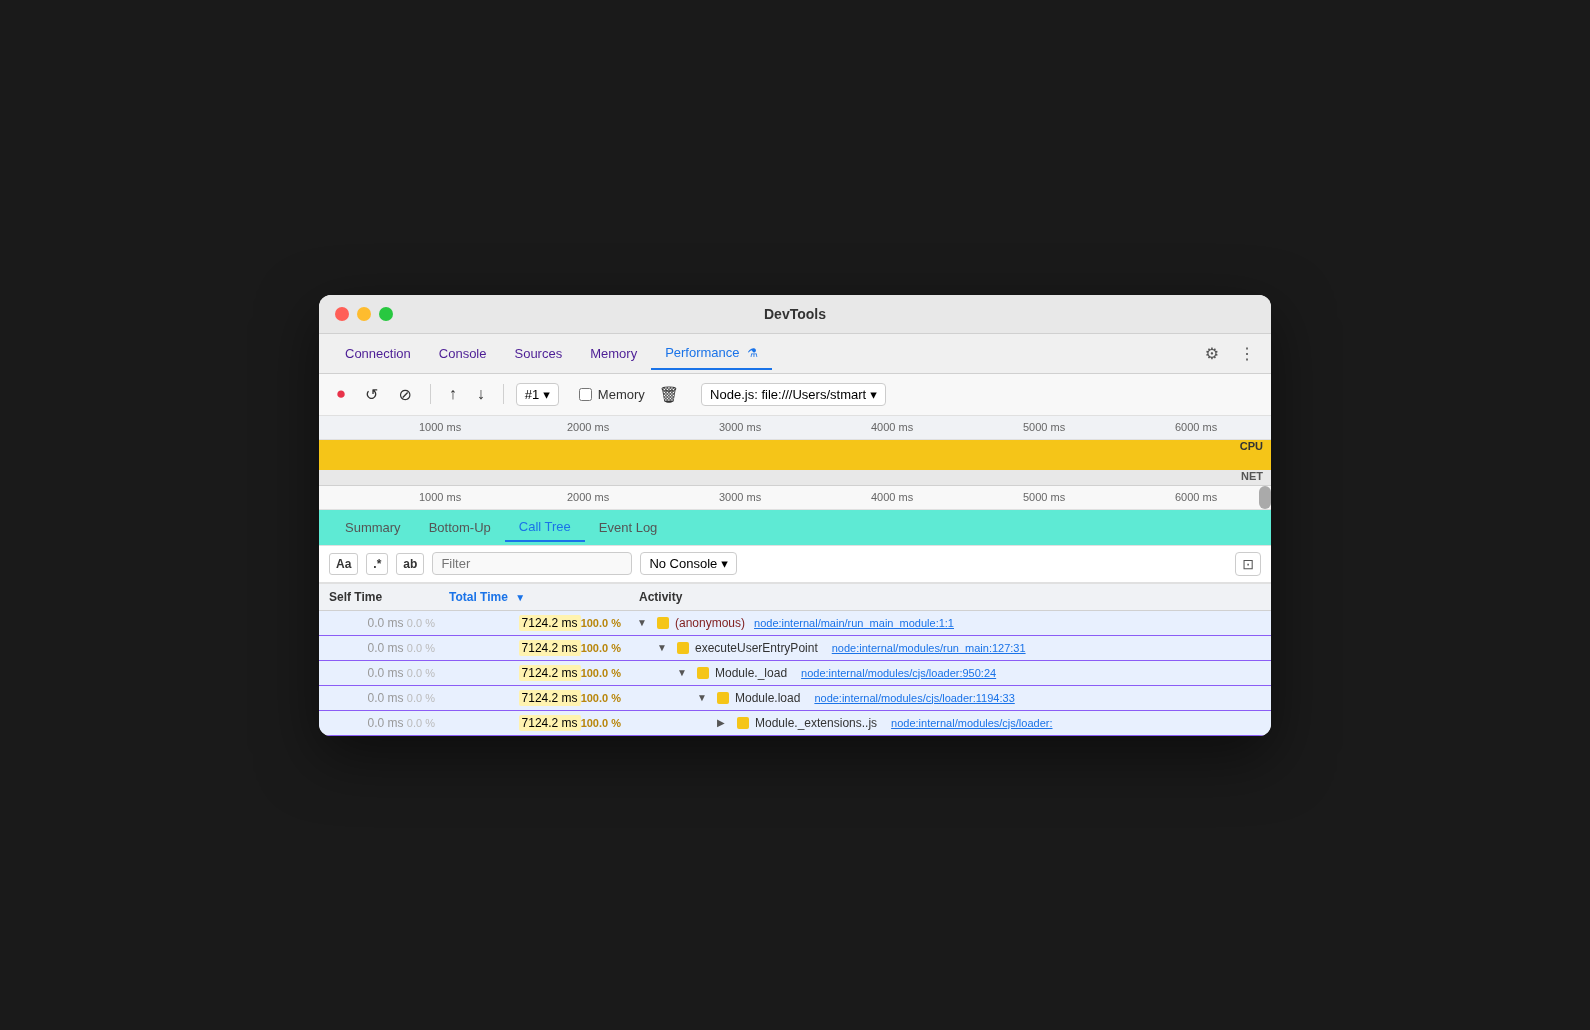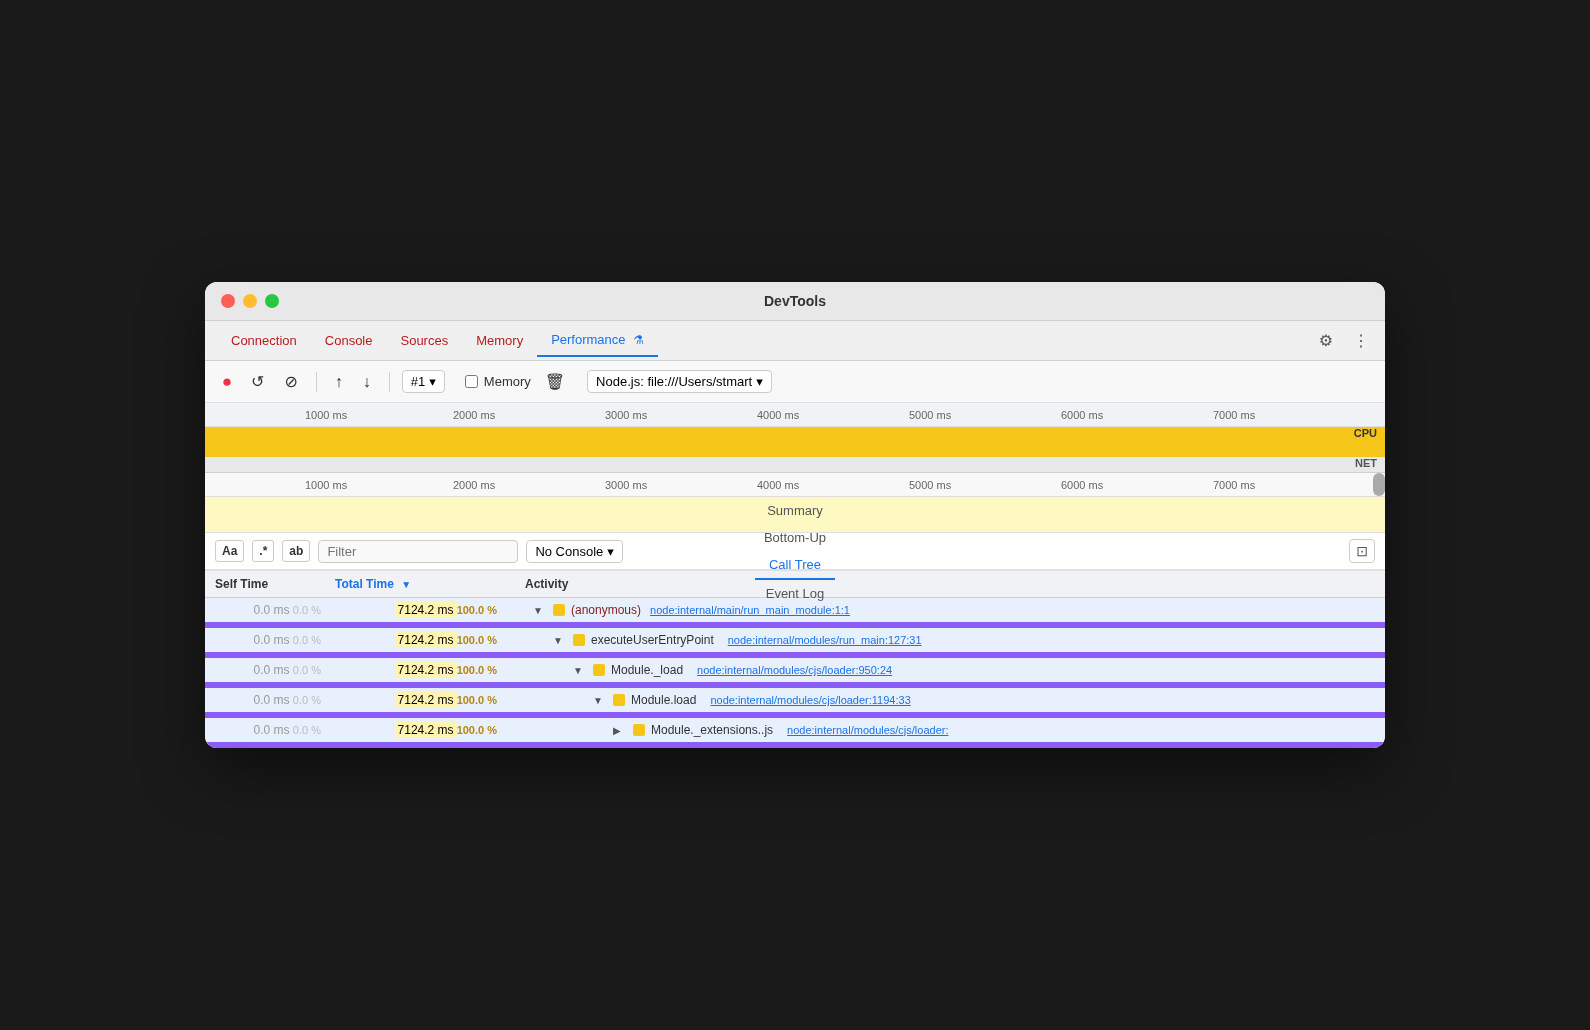--- a/index.html
+++ b/index.html
@@ -5,21 +5,21 @@
     * { box-sizing: border-box; margin: 0; padding: 0; }
     body {
       background: #1a1a1a;
       display: flex;
       justify-content: center;
       align-items: center;
       min-height: 100vh;
       font-family: -apple-system, BlinkMacSystemFont, 'Segoe UI', sans-serif;
     }
     .window {
-      width: 1180px;
+      width: 952px;
       background: #f5f5f5;
       border-radius: 12px;
       box-shadow: 0 20px 60px rgba(0,0,0,0.5);
       overflow: hidden;
     }
     .titlebar {
       background: #e8e8e8;
       padding: 12px 16px;
       display: flex;
       align-items: center;
@@ -50,21 +50,21 @@
       background: #f0f0f0;
       display: flex;
       align-items: center;
       padding: 0 12px;
       border-bottom: 1px solid #d0d0d0;
       height: 40px;
     }
     .tab {
       padding: 8px 14px;
       font-size: 13px;
-      color: #b91c1c;
+      color: #4c1d95;
       cursor: pointer;
       white-space: nowrap;
     }
     .tab.active {
       color: #1a73e8;
       border-bottom: 2px solid #1a73e8;
       font-weight: 500;
     }
     .tab-icon {
       margin-left: 4px;
@@ -188,25 +188,24 @@
       display: flex;
       align-items: center;
       height: 24px;
       background: #f8f8f8;
       border-bottom: 1px solid #e0e0e0;
       position: relative;
     }
     .bottom-tabs {
       display: flex;
       align-items: center;
-      background: #fef9c3;
+      background: #5eead4;
       border-bottom: 1px solid #e0e0e0;
       padding: 0 12px;
       height: 36px;
-      flex-direction: column;
     }
     .bottom-tab {
       padding: 6px 14px;
       font-size: 13px;
       color: #555;
       cursor: pointer;
     }
     .bottom-tab.active {
       color: #1a73e8;
       border-bottom: 2px solid #1a73e8;
@@ -277,22 +276,22 @@
       white-space: nowrap;
     }
     .data-table th.sorted {
       color: #1a73e8;
     }
     .sort-arrow {
       margin-left: 4px;
       font-size: 10px;
     }
     .data-table td {
-      padding: 5px 18px;
-      border-bottom: 6px solid #8b5cf6;
+      padding: 5px 8px;
+      border-bottom: 1px solid #8b5cf6;
       white-space: nowrap;
     }
     .activity-cell {
       display: flex;
       align-items: center;
       gap: 6px;
     }
   </style>
 </head>
 <body>

